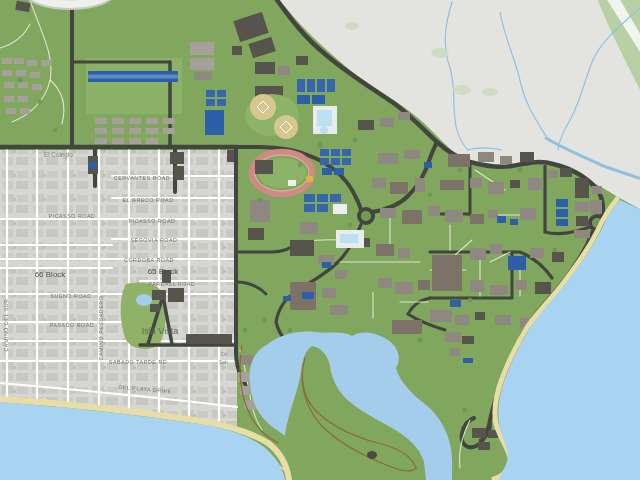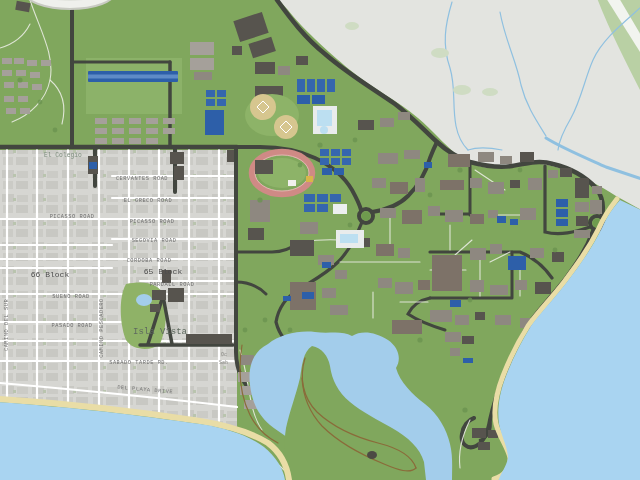--- a/index.html
+++ b/index.html
@@ -1,18 +1,18 @@
 <!DOCTYPE html>
 <html><head>
 <meta charset="utf-8">
 <title>Map</title>
 <style>
   html,body{margin:0;padding:0;background:#202020;}
   .map-frame{position:relative;width:640px;height:480px;overflow:hidden;
-    font-family:Liberation Mono, monospace;}
+    font-family:Liberation Sans, sans-serif;}
   svg{display:block;}
   
   .b  {fill:#8e8880;}   
   .bb {fill:#7d7268;}   
   .bd {fill:#57544e;}   
   .bl {fill:#a5a09a;}   
   .hb {fill:#2d5fa9;}   
   .ct {fill:#3566ae;}   
   .road{stroke:#42463f;fill:none;stroke-linecap:round;}
   .st {stroke:#ffffff;stroke-width:2.2;fill:none;stroke-linecap:round;} 

